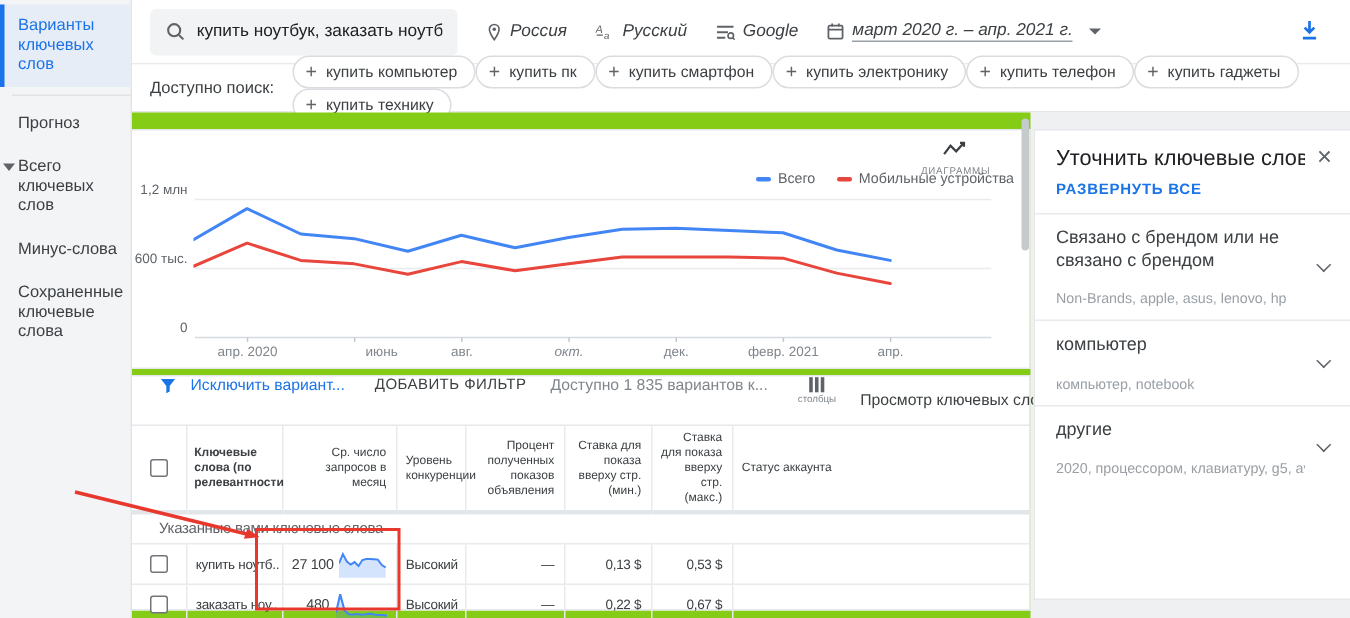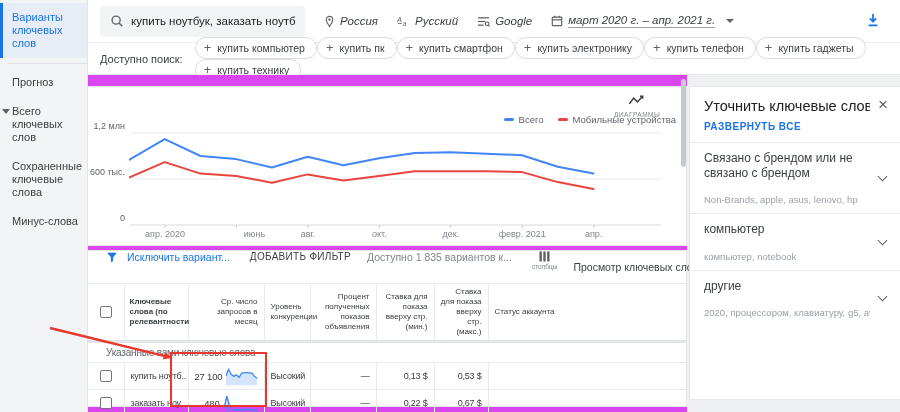--- a/index.html
+++ b/index.html
@@ -33,21 +33,21 @@
   .download { position:absolute; right:20px; top:13px; cursor:pointer; }
   
   .chipsbar { position:absolute; left:88px; top:43px; width:812px; height:32px; background:#fff;
     border-bottom:1px solid #e4e6e9; display:flex; align-items:center; padding-left:12px; gap:8px; }
   .chips-label { font-size:11px; color:#3c4043; margin-right:4px; white-space:nowrap; }
   .chip { display:inline-flex; align-items:center; gap:6px; height:22px; padding:0 11px 0 8px;
     border:1px solid #dadce0; border-radius:12px; font-size:10.5px; color:#3c4043;
     background:#fff; white-space:nowrap; cursor:pointer; }
   .chip .plus { color:#5f6368; font-size:13px; line-height:1; }
   
-  .main { position:absolute; left:88px; top:75px; width:599px; height:337px; background:#d946ef; }
+  .main { position:absolute; left:88px; top:75px; width:599px; height:337px; background:#84cc16; }
   .chartcard { position:absolute; left:0; top:11px; width:599px; height:160px; background:#fff;
     border:1px solid #e5e7ea; border-left:none; }
   .diagrams { position:absolute; right:28px; top:5px; width:44px; text-align:center; cursor:pointer; }
   .diagrams .dg-label { font-size:6.5px; letter-spacing:.5px; color:#80868b; text-transform:uppercase; margin-top:1px; }
   .legend { position:absolute; right:10px; top:27px; display:flex; gap:14px; align-items:center; }
   .lg-item { display:flex; align-items:center; gap:5px; font-size:9.5px; color:#5f6368; cursor:pointer; }
   .lg-dash { width:10px; height:3px; border-radius:2px; display:inline-block; }
   .ylabel { position:absolute; left:0; width:37px; text-align:right; font-size:9px; color:#5f6368; }
   .xlabels { position:absolute; left:41px; top:142px; width:532px; height:12px; }
   .xlabels span { position:absolute; transform:translateX(-50%); font-size:9px; color:#80868b; white-space:nowrap; }
@@ -103,22 +103,22 @@
 <body>
 
 <div class="app">
 
   <aside class="sidebar">
     <div id="sidebar-items">
         <div class="sb-item selected"><span>Варианты ключевых слов</span></div>
         <div class="sb-divider"></div>
         <div class="sb-item"><span>Прогноз</span></div>
         <div class="sb-item"><span class="sb-caret"></span><span>Всего ключевых слов</span></div>
+        <div class="sb-item"><span>Минус-слова</span></div>
         <div class="sb-item"><span>Сохраненные ключевые слова</span></div>
-        <div class="sb-item"><span>Минус-слова</span></div>
       </div>
   </aside>
 
   <header class="topbar">
     <div class="searchbox">
       <span class="icon">
         <svg width="14" height="14" viewBox="0 0 16 16">
             <circle cx="7" cy="7" r="4.6" fill="none" stroke="#5f6368" stroke-width="1.6"></circle>
             <line x1="10.6" y1="10.6" x2="14" y2="14" stroke="#5f6368" stroke-width="1.6"></line>
           </svg>
@@ -240,21 +240,21 @@
           <line x1="321.8" y1="99" x2="321.8" y2="102" stroke="#c4c7cb" stroke-width="1"></line>
           <line x1="393.25" y1="99" x2="393.25" y2="102" stroke="#c4c7cb" stroke-width="1"></line>
           <line x1="464.70000000000005" y1="99" x2="464.70000000000005" y2="102" stroke="#c4c7cb" stroke-width="1"></line>
           <polyline points="0.0,33.8 35.7,13.1 71.5,30.0 107.2,33.1 142.9,41.5 178.6,30.8 214.4,39.2 250.1,32.3 285.8,26.9 321.6,26.2 357.3,27.7 393.0,29.2 428.8,40.7 464.5,47.6" fill="none" stroke="#4285f4" stroke-width="2" stroke-linejoin="round" stroke-linecap="round"></polyline>
           <polyline points="0.0,51.5 35.7,36.1 71.5,47.6 107.2,49.9 142.9,56.8 178.6,48.4 214.4,54.5 250.1,49.9 285.8,45.3 321.6,45.3 357.3,45.3 393.0,46.1 428.8,56.1 464.5,63.0" fill="none" stroke="#e8453c" stroke-width="2" stroke-linejoin="round" stroke-linecap="round"></polyline>
         </svg>
       <div class="xlabels" id="xlabels">
           <span style="left: 36px;">апр. 2020</span>
           <span style="left: 107.45px; padding-left: 36px;">июнь</span>
           <span style="left: 178.9px;">авг.</span>
-          <span style="left: 250.35px;">окт.</span>
+          <span style="left: 250.35px; font-style: italic;">окт.</span>
           <span style="left: 321.8px;">дек.</span>
           <span style="left: 393.25px;">февр. 2021</span>
           <span style="left: 464.7px;">апр.</span>
         </div>
     </section>
 
     <section class="tablecard">
       <div class="filterbar">
         <span class="icon">
           <svg width="12" height="12" viewBox="0 0 14 14">

